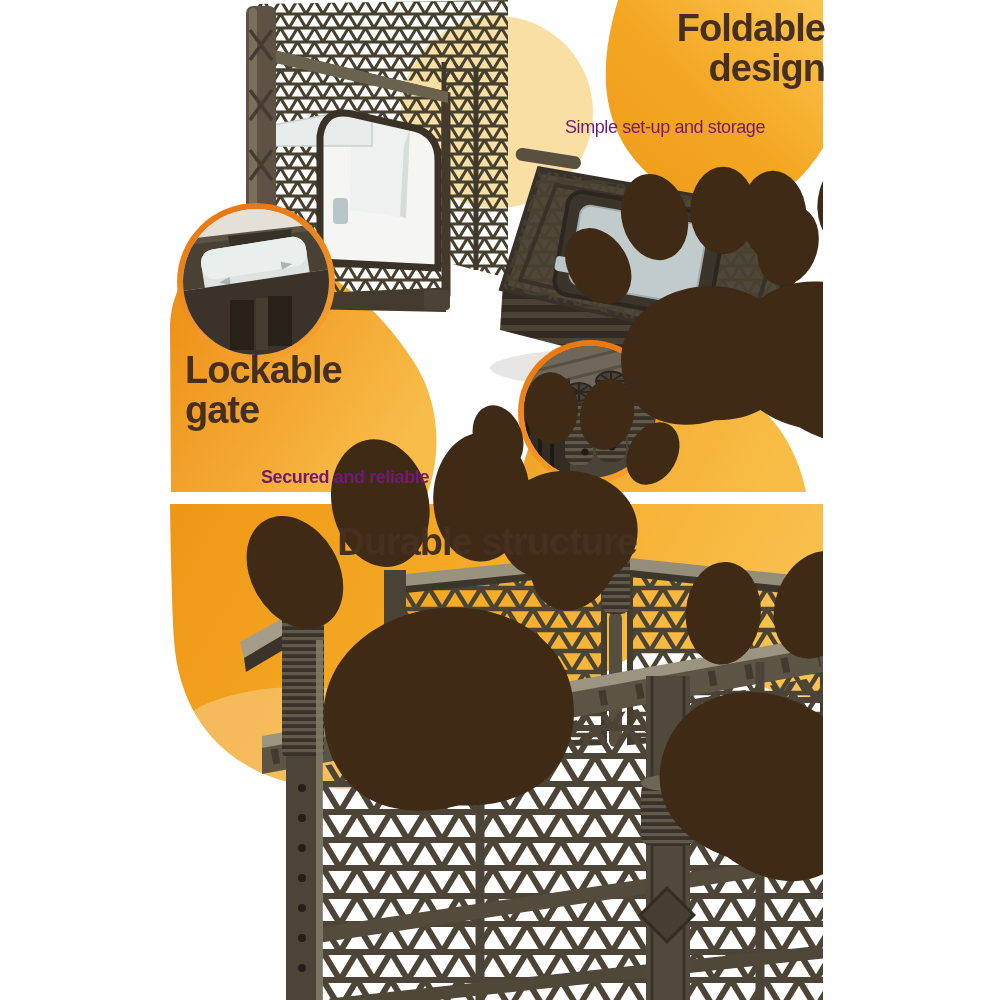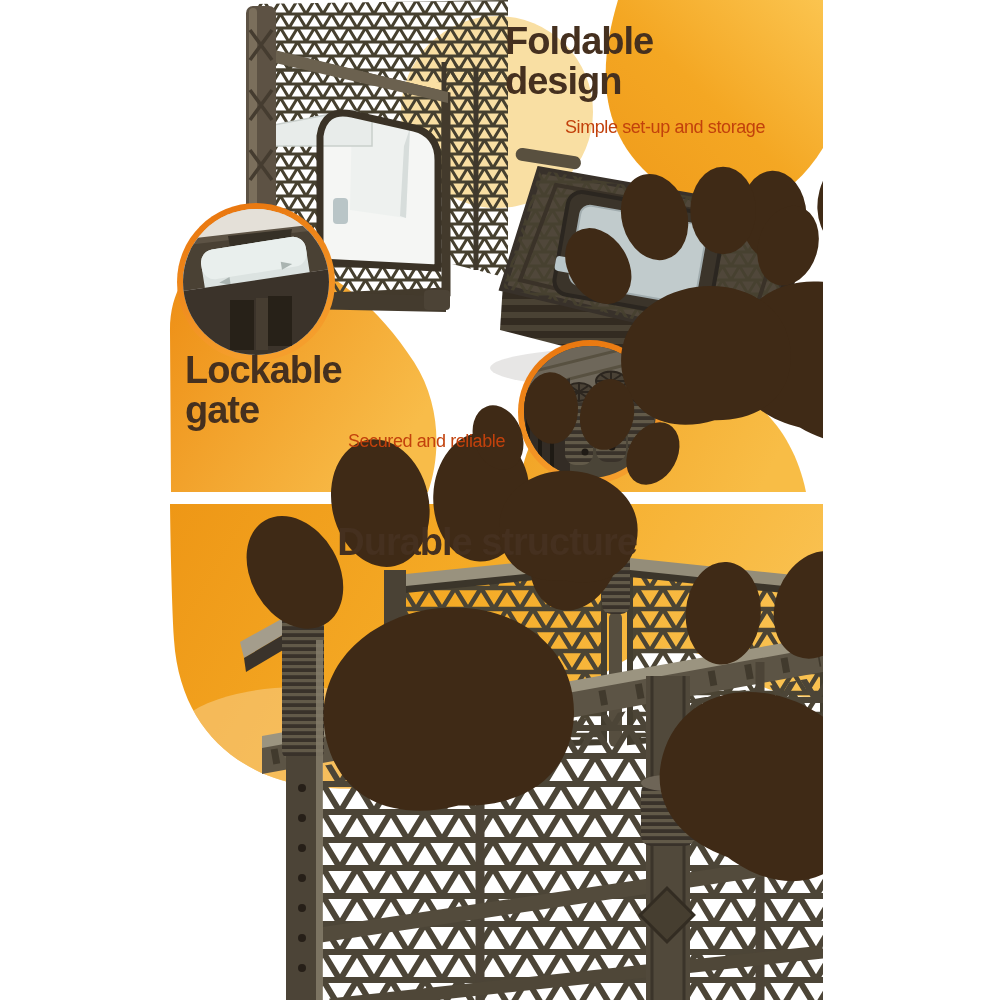--- a/index.html
+++ b/index.html
@@ -1,25 +1,25 @@
 <!DOCTYPE html>
 <html><head>
 <meta charset="utf-8">
 <style>
   html,body{margin:0;padding:0;background:#ffffff;}
   .canvas{position:relative;width:1000px;height:1000px;background:#ffffff;overflow:hidden;
           font-family:"Liberation Sans",sans-serif;}
   .art{position:absolute;left:0;top:0;width:823px;height:1000px;}
   .txt{position:absolute;color:#45301f;}
   .title{font-weight:700;font-size:38px;line-height:40px;letter-spacing:-1px;white-space:pre-line;}
-  .subtitle{font-weight:400;font-size:18px;line-height:22px;letter-spacing:-0.4px;color:#c2410c;}
-  .t-foldable{left:505px;top:21px;width:320px;text-align:left;}
+  .subtitle{font-weight:400;font-size:18px;line-height:22px;letter-spacing:-0.4px;color:#701a75;}
+  .t-foldable{left:505px;top:8px;width:320px;text-align:right;}
   .s-foldable{left:505px;top:116px;width:320px;text-align:center;}
   .t-lockable{left:185px;top:350px;width:320px;}
-  .s-lockable{left:185px;top:430px;width:320px;text-align:right;}
+  .s-lockable{left:185px;top:466px;width:320px;text-align:center;font-weight:bold;}
   .t-durable{left:217px;top:522px;width:420px;text-align:right;}
   .s-durable{left:218px;top:571px;width:300px;}
 </style>
 </head>
 <body>
 
 <div class="canvas">
 
   <svg class="art" width="823" height="1000" viewBox="0 0 823 1000" xmlns="http://www.w3.org/2000/svg">
     <defs>

